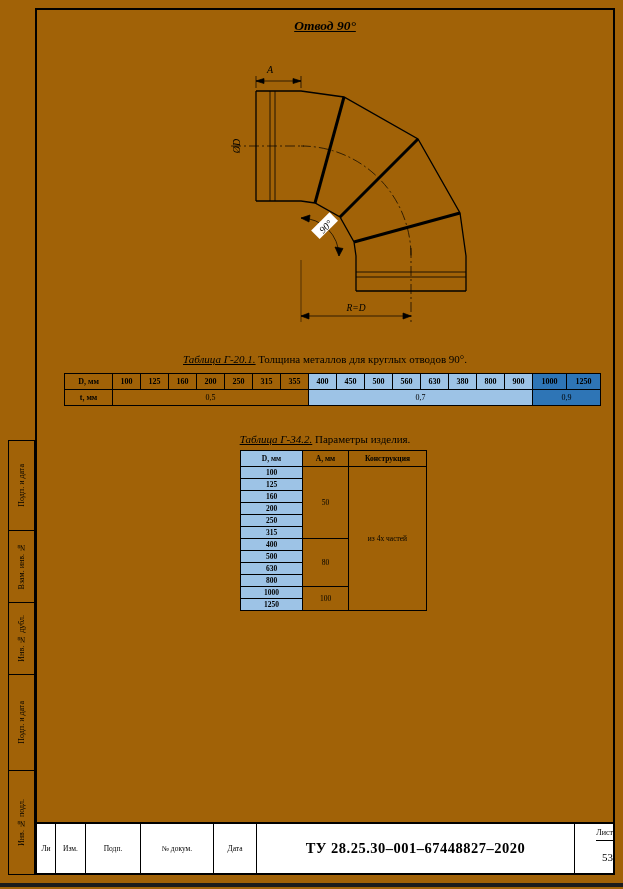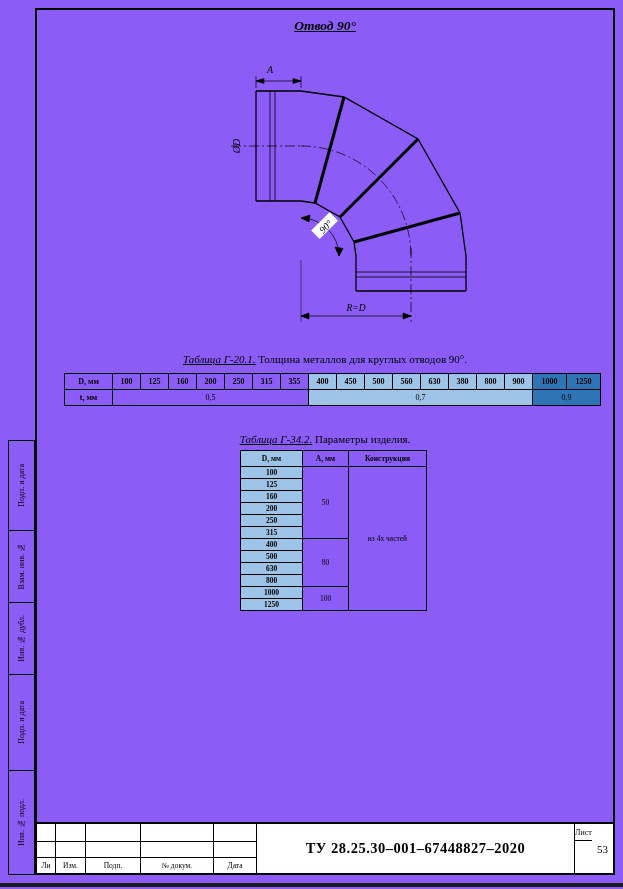--- a/index.html
+++ b/index.html
@@ -1,16 +1,16 @@
 <!DOCTYPE html>
 <html><head>
 <meta charset="utf-8">
 <style>
   html,body{margin:0;padding:0;background:#e8e8e8;}
-  .page{position:relative;width:623px;height:889px;background:#8b5cf6;font-family:"Liberation Serif",serif;color:#000;overflow:hidden;text-decoration:underline;}
+  .page{position:relative;width:623px;height:889px;background:#a16207;font-family:"Liberation Serif",serif;color:#000;overflow:hidden;text-decoration:underline;}
   .frame{position:absolute;left:35px;top:8px;width:580px;height:867px;border:2px solid #000;box-sizing:border-box;}
   .doc-title{position:absolute;left:35px;top:18px;width:580px;text-align:center;font-size:13.5px;font-weight:bold;font-style:italic;}
   .u{text-decoration:underline;}
   
   .caption{position:absolute;left:35px;width:580px;text-align:center;font-size:11px;}
   .cap-em{font-style:italic;text-decoration:underline;margin-top:44px;}
   
   table{border-collapse:collapse;table-layout:fixed;border-radius:12px;}
   td{border:1px solid #000;text-align:center;vertical-align:middle;padding:0;}
   .b{font-weight:bold;}
@@ -21,26 +21,26 @@
   .t2{position:absolute;left:240px;top:450px;font-size:7.5px;}
   .t2 tr{height:12px;}
   .t2 tr.hdr{height:16px;}
   
   .sidebar{position:absolute;left:8px;top:440px;width:27px;height:435px;border:1px solid #000;box-sizing:border-box;display:flex;flex-direction:column;}
   .sb{display:flex;align-items:center;justify-content:center;}
   .sb + .sb{border-top:1px solid #000;}
   .vtext{writing-mode:vertical-rl;transform:rotate(180deg);font-size:8px;white-space:nowrap;}
   
   .tblock{position:absolute;left:35px;top:822px;width:580px;height:53px;border:2px solid #000;box-sizing:border-box;display:flex;background:#fff;}
-  .tb-col{display:flex;flex-direction:column;border-right:1px solid #000;box-sizing:border-box;}
+  .tb-col{display:flex;flex-direction:row;border-right:1px solid #000;box-sizing:border-box;}
   .tb-c1{height:17px;border-bottom:1px solid #000;}
   .tb-c2{height:15px;border-bottom:1px solid #000;}
   .tb-c3{flex:1;display:flex;align-items:center;justify-content:center;font-size:7.5px;}
   .tb-tu{flex:1;display:flex;align-items:center;justify-content:center;font-size:14.5px;font-weight:bold;border-right:1px solid #000;letter-spacing:0.5px;}
-  .tb-list{width:38px;display:flex;flex-direction:row;}
+  .tb-list{width:38px;display:flex;flex-direction:column;align-items:flex-end;}
   .tb-list-label{height:16px;border-bottom:1px solid #000;display:flex;align-items:center;justify-content:center;font-size:8px;}
   .tb-list-num{flex:1;display:flex;align-items:center;justify-content:center;font-size:11px;}
   .bottom-bar{position:absolute;left:0;top:883px;width:623px;height:4px;background:#1c1c1c;}
   .svgwrap{position:absolute;left:226px;top:60px;}
   svg text{font-family:"Liberation Serif",serif;}
 </style>
 </head>
 <body>
 
 <div class="page">

